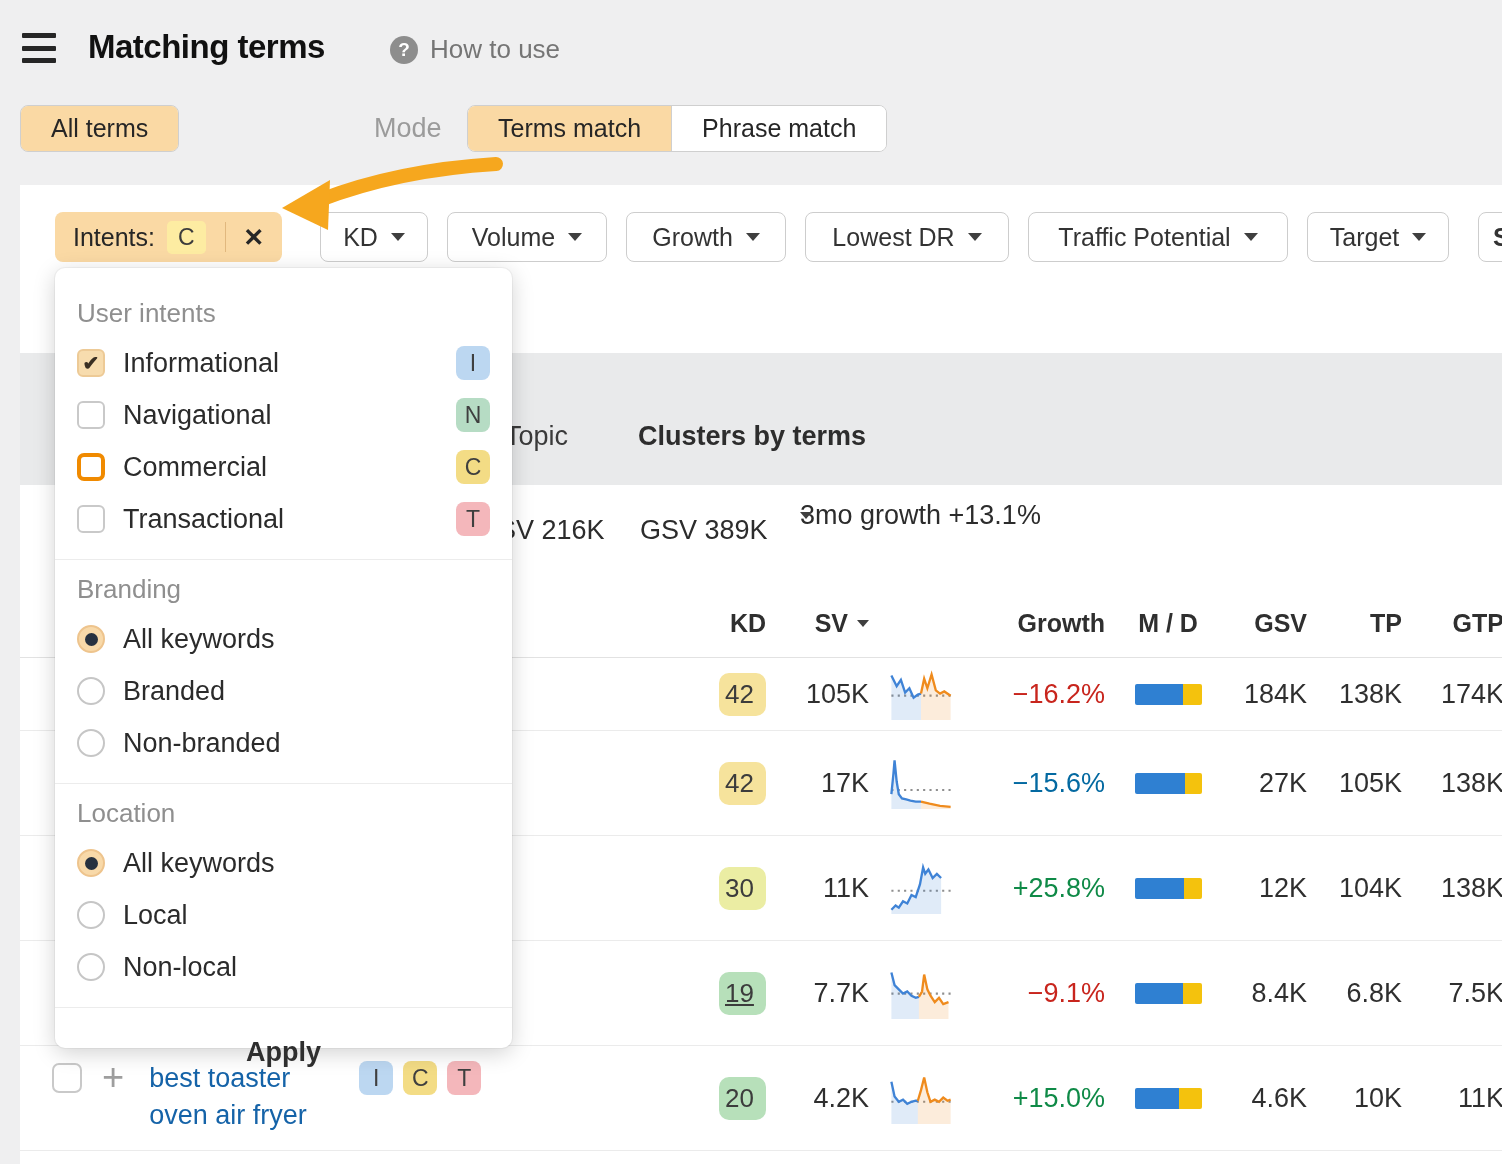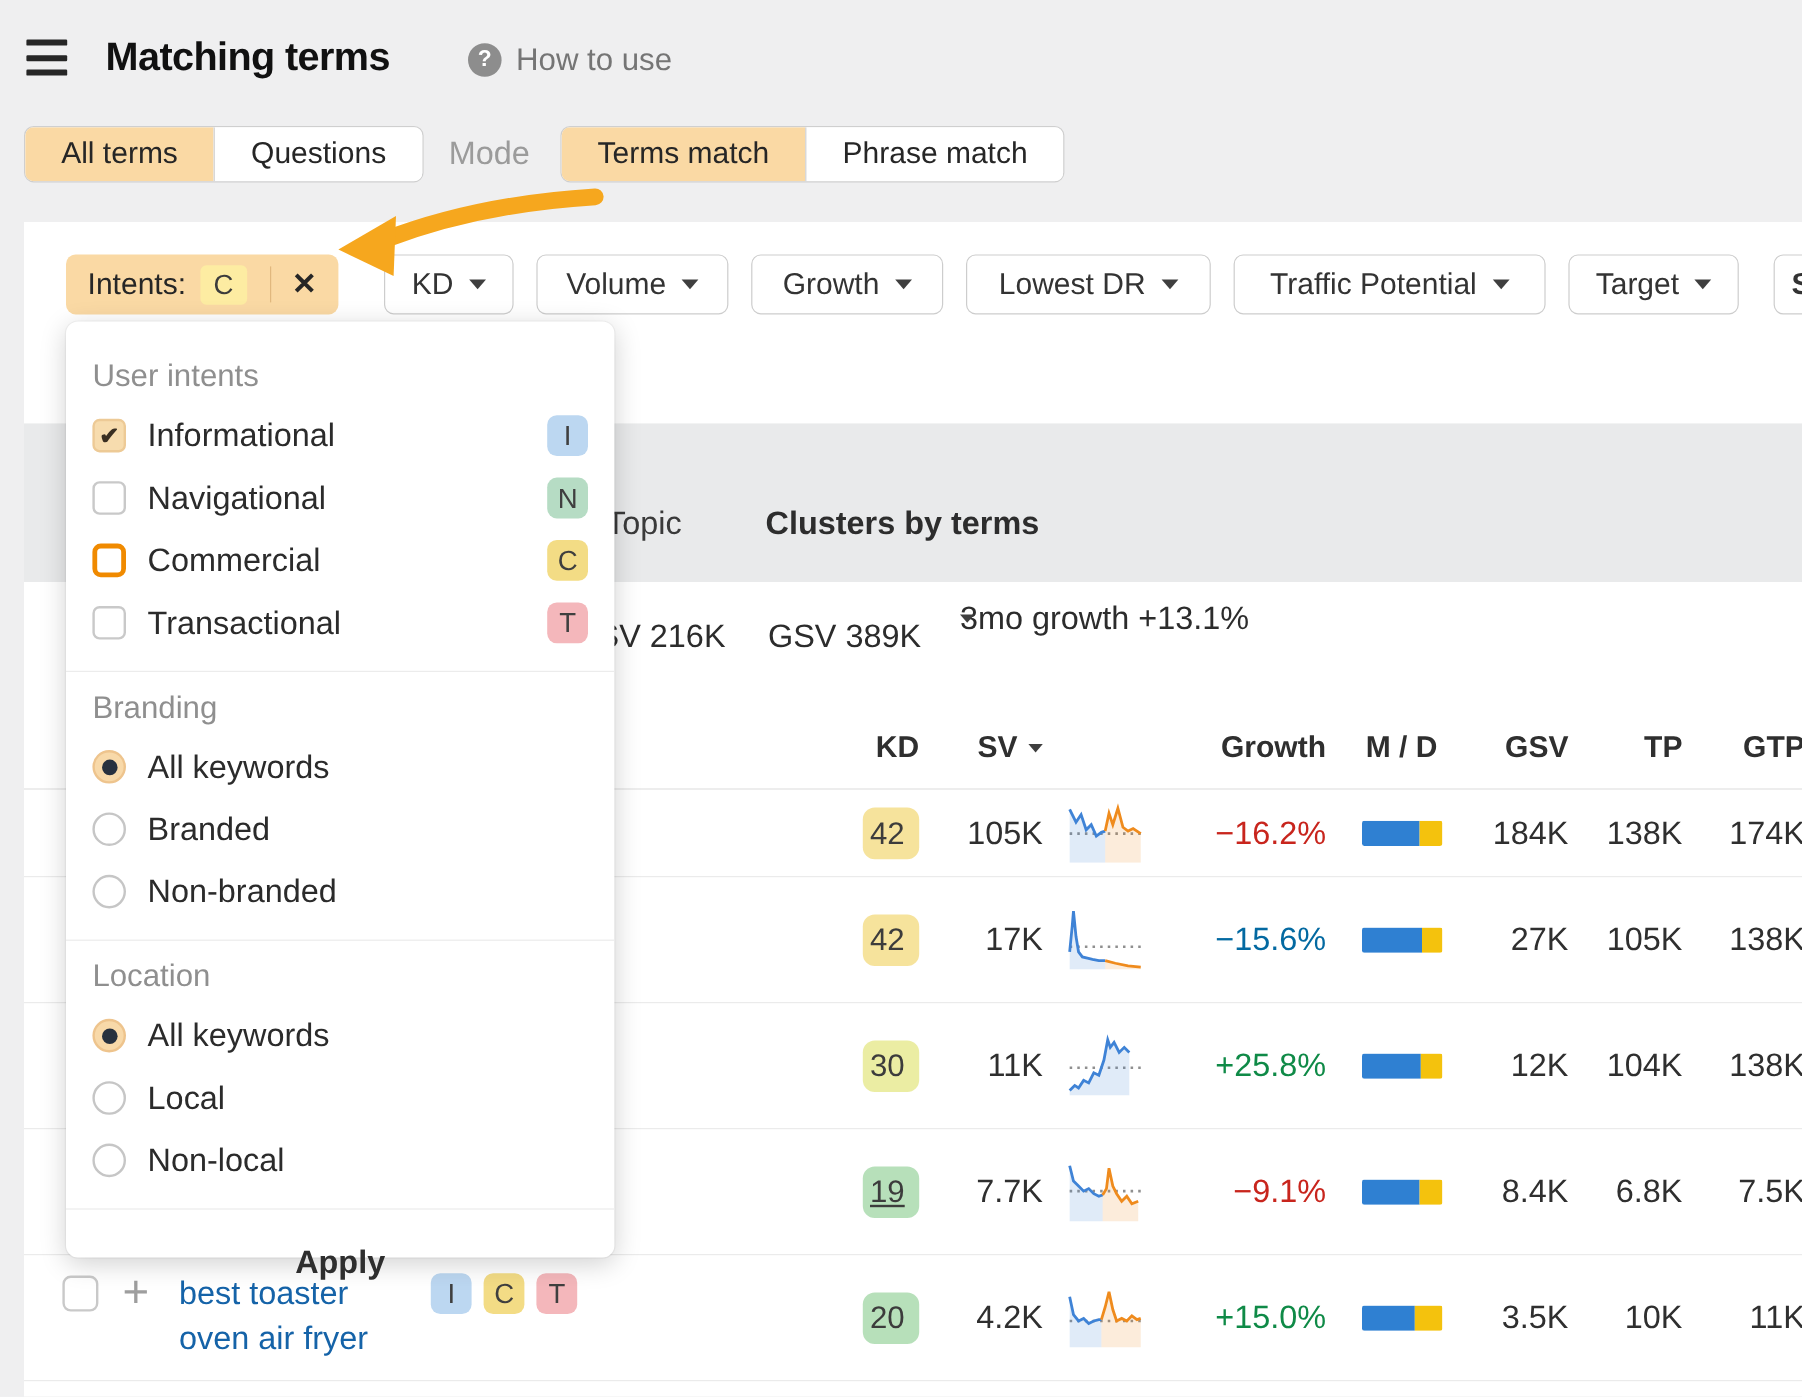--- a/index.html
+++ b/index.html
@@ -105,21 +105,20 @@
       <div></div>
     </div>
   <div class="page-title">Matching terms</div>
   <div class="help-wrap">
     <div class="help-icon">?</div>
     <div class="help-label">How to use</div>
   </div>
 
   <div class="seg-group" style="left:20px;">
     <div class="seg active">All terms</div>
-    <div class="seg">Questions</div>
   </div>
   <div class="mode-label">Mode</div>
   <div class="seg-group" style="left:467px;">
     <div class="seg active">Terms match</div>
     <div class="seg">Phrase match</div>
   </div>
 
   <div class="filter-panel"></div>
 
   <div class="intents-pill">
@@ -307,21 +306,21 @@
               <polygon points="27,30 30,20 33,8 36,22 39,31 43,29 47,31 51,27 55,30 58,29 58,52 27,52" fill="rgba(239,139,29,0.16)"></polygon>
               <polyline points="27,30 30,20 33,8 36,22 39,31 43,29 47,31 51,27 55,30 58,29" fill="none" stroke="#ef8b1d" stroke-width="2.2"></polyline>
             </svg></div>
           <div class="growth-cell" style="color: rgb(15, 138, 71);">+15.0%</div>
           <div class="md-cell">
             <div class="md-bar">
               <div class="md-blue" style="width: 44px; background: rgb(47, 128, 210);"></div>
               <div class="md-yellow" style="background: rgb(244, 194, 13);"></div>
             </div>
           </div>
-          <div class="num">3.5K</div>
+          <div class="num">4.6K</div>
           <div class="num">10K</div>
           <div class="num">11K</div>
         </div>
       </div>
   </div>
 
   <div class="dropdown">
     <div class="dd-section">
       <div class="dd-title">User intents</div>
       <div class="dd-item">

